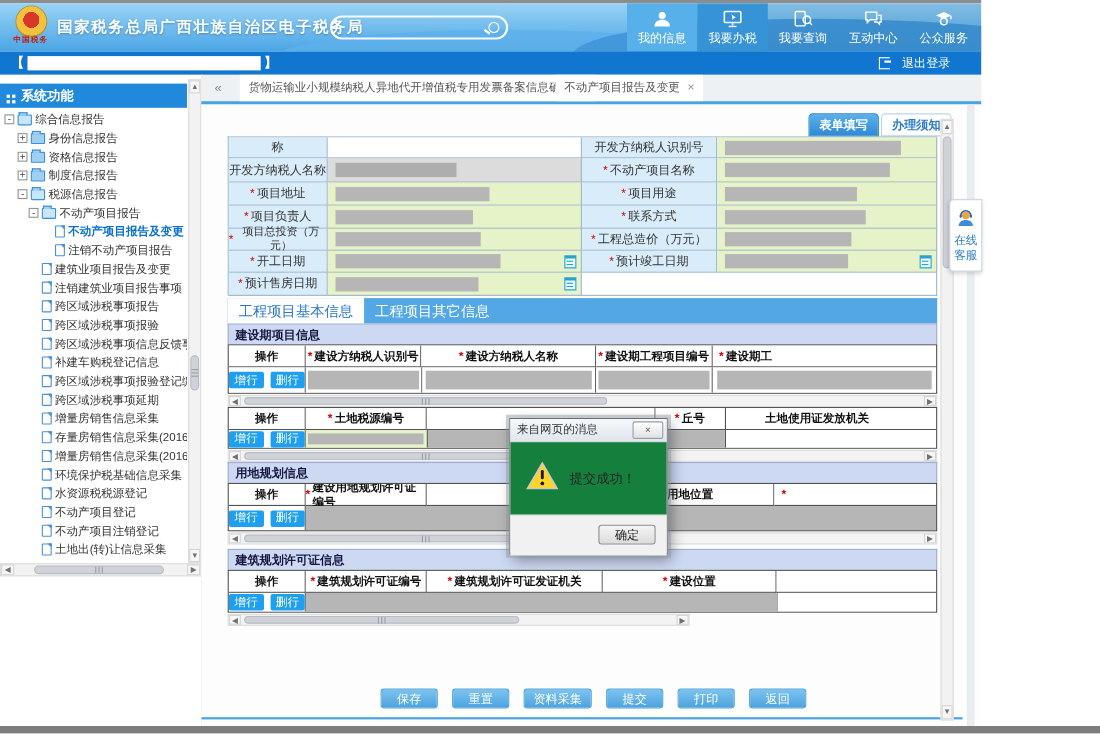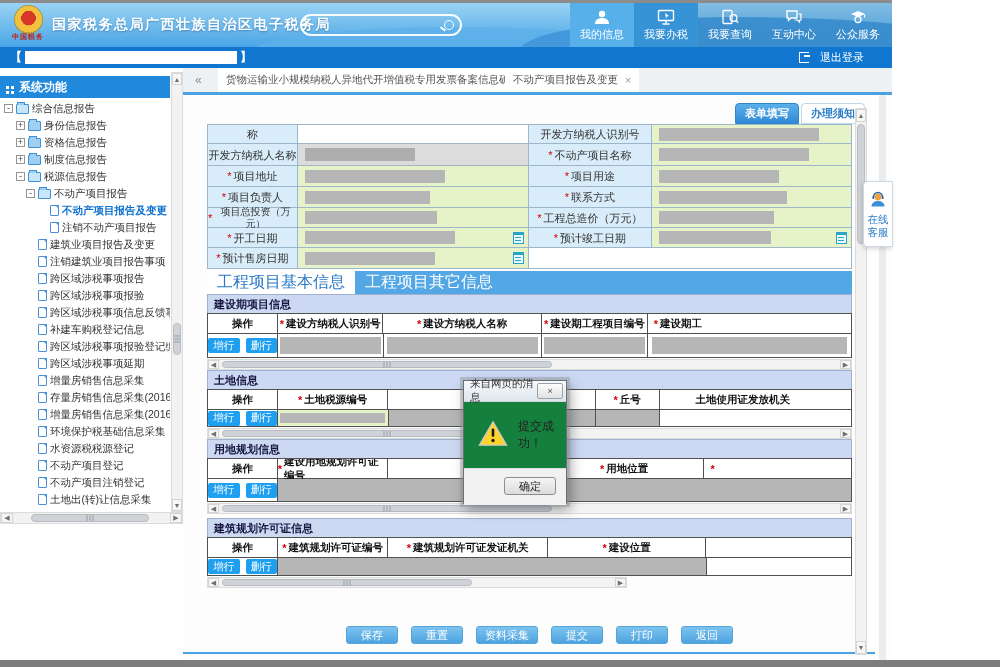--- a/index.html
+++ b/index.html
@@ -91,21 +91,21 @@
   .g{background:#e6f3c9}.w{background:#fff}.dis{background:#dcdcdc}
   .rb{background:#b6b6b6;height:13px;margin-left:7px}
   .dis .rb{background:#aeaeae}
   .rb.tall{height:30px}
   .req{color:#d40000;margin-right:2px;font-size:11px}
   .cal{position:absolute;right:4px;top:50%;transform:translateY(-50%);width:11px;height:12px;background:#eafaff;
        border:1px solid #27a3cc;border-top:3px solid #27a3cc;box-sizing:border-box}
   .cal::after{content:"";position:absolute;left:1px;top:2px;width:6px;height:1px;background:#27a3cc;box-shadow:0 3px 0 #27a3cc}
   
   .itabs{height:23px;background:#52a7e4;display:flex;margin-top:2px}
-  .itab{padding:0 10px;font-size:16px;display:flex;align-items:center;cursor:pointer}
+  .itab{padding:0 10px;font-size:13px;display:flex;align-items:center;cursor:pointer}
   .itab.on{background:#fff;color:#2878c8}
   .itab.off{color:#fff}
   .sec-h{height:19px;background:#cdd9f3;border:1px solid #9fb0d0;border-bottom:none;display:flex;align-items:center;
          padding-left:6px;font-size:11px;font-weight:bold;color:#16163f;box-sizing:border-box}
   .tb{border:1px solid #515151;overflow:hidden}
   .thr,.tdr{display:flex}
   .thr>div{box-sizing:border-box;border-right:1px solid #515151;border-bottom:1px solid #515151;background:#fff;
            height:20px;display:flex;align-items:center;justify-content:center;font-size:10.5px;font-weight:bold;color:#111}
   .thr>div.la{justify-content:flex-start;padding-left:6px}
   .tdr>div{box-sizing:border-box;border-right:1px solid #515151;display:flex;align-items:center;background:#fff}
@@ -114,21 +114,21 @@
           display:flex;align-items:center;justify-content:center;cursor:pointer;padding:0}
   .cellfill{background:#b6b6b6;height:70%;width:96%;margin:auto}
   .cellfill.full{width:100%;height:100%}
   .hs{position:relative;height:11px;background:#f3f3f3;border:1px solid #dcdcdc;box-sizing:border-box;margin-top:1px}
   
   .fbtns{position:absolute;left:24px;top:531px;width:645px;display:flex;justify-content:center;gap:13px;padding-left:20px;box-sizing:border-box}
   .fbtn{height:18px;min-width:52px;padding:0 8px;background:linear-gradient(#7cc3ef,#4da3e0);border:1px solid #55a5da;
         border-radius:3px;color:#fff;font-size:11px;display:flex;align-items:center;justify-content:center;cursor:pointer}
   .blueline{position:absolute;left:0;top:557px;width:692px;height:2px;background:#4ba2e2}
   
-  .dlg{position:absolute;left:463px;top:380px;width:104px;height:124px;background:#fff;border:1px solid #6e6e6e;
+  .dlg{position:absolute;left:463px;top:380px;width:144px;height:124px;background:#fff;border:1px solid #6e6e6e;
        box-shadow:0 0 0 3px rgba(140,150,160,.45),3px 5px 12px rgba(0,0,0,.4);box-sizing:border-box;z-index:50}
   .dlg-t{height:20px;background:linear-gradient(#f5f8fb,#dfe6ed);border-bottom:1px solid #cfd6dd;display:flex;
          align-items:center;padding:0 3px 0 6px;font-size:10.5px;color:#333}
   .dlg-x{margin-left:auto;width:26px;height:14px;background:linear-gradient(#fdfdfd,#e2e2e2);border:1px solid #98a0a8;
          border-radius:2px;color:#555;font-size:9px;display:flex;align-items:center;justify-content:center;cursor:pointer}
   .dlg-b{height:66px;display:flex;align-items:center;padding-left:14px;gap:10px;background:#15803d}
   .dlg-msg{font-size:12px;color:#222}
   .dlg-f{height:36px;background:#f1f1f1;border-top:1px solid #dfdfdf;position:relative}
   .okbtn{position:absolute;right:10px;top:8px;width:52px;height:18px;background:linear-gradient(#f4f4f4,#dcdcdc);
          border:1px solid #8e8e8e;border-radius:3px;font-size:11px;color:#222;display:flex;align-items:center;justify-content:center;cursor:pointer}
@@ -532,21 +532,20 @@
           <div class="thumb" style="left:14px;top:1px;width:330px;height:7px">
               <span class="grip">
                 <i></i>
                 <i></i>
                 <i></i>
               </span>
             </div>
           <div class="arr" style="right:0;top:0;width:11px;height:9px">▶</div>
         </div>
 
-        <div class="sec-h">土地信息</div>
         <div class="tb">
           <div class="thr">
             <div style="width:70px">
                 <span>操作</span>
               </div>
             <div style="width:111px">
                 <span class="req">*</span>
                 <span>土地税源编号</span>
               </div>
             <div style="width:208px">

